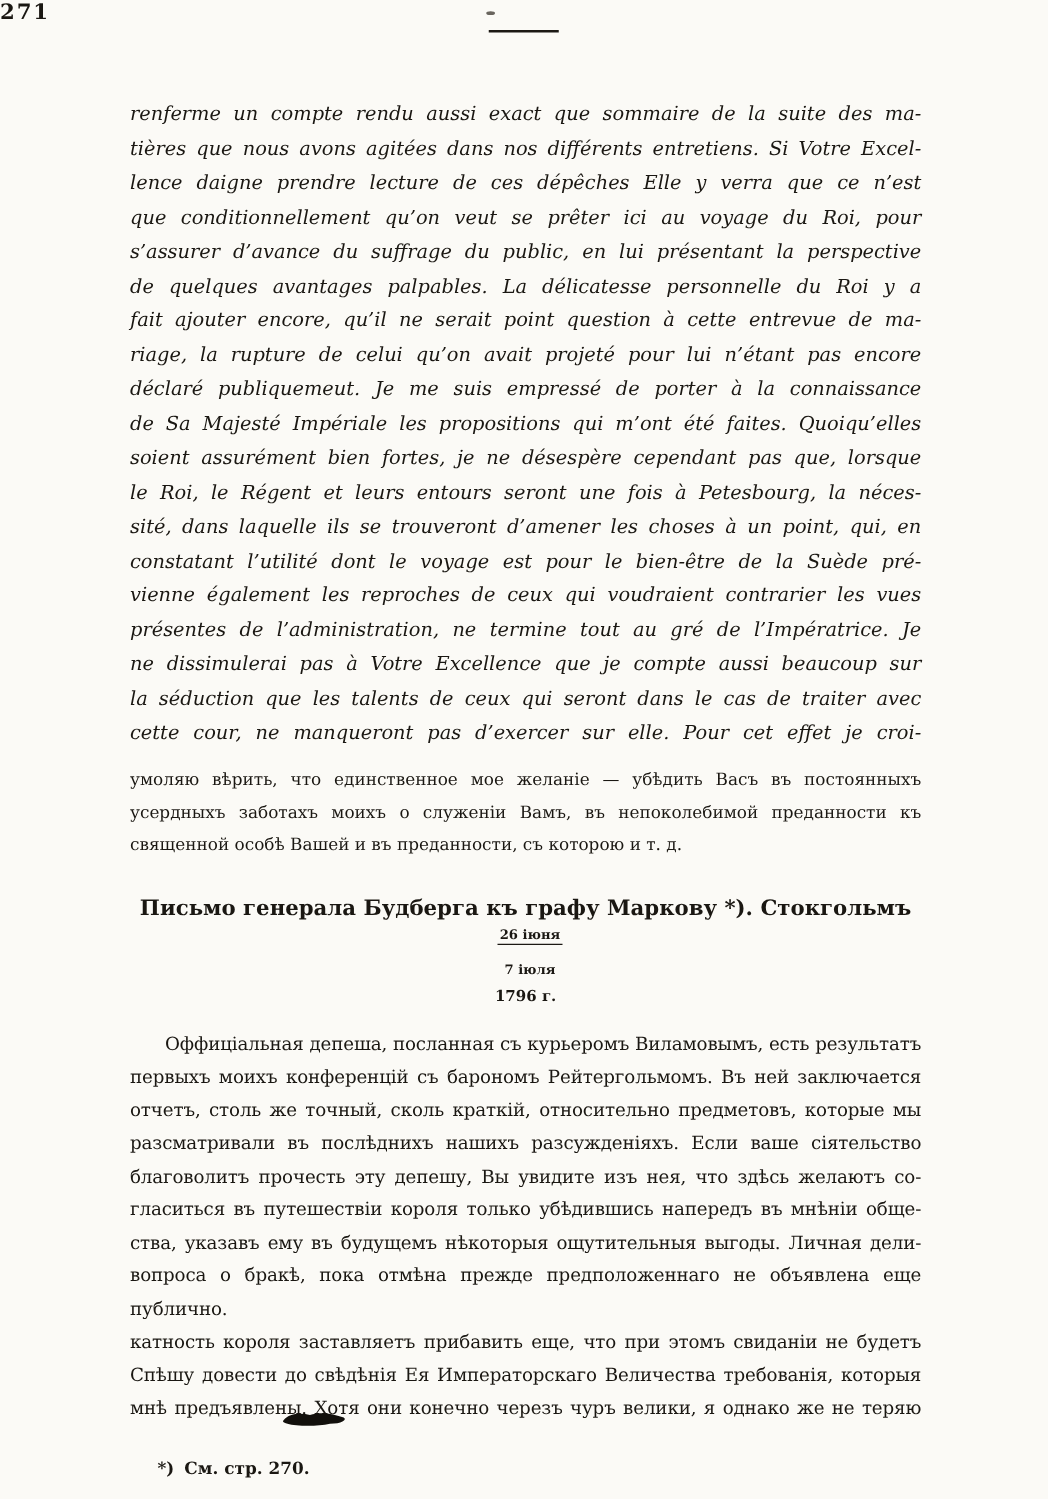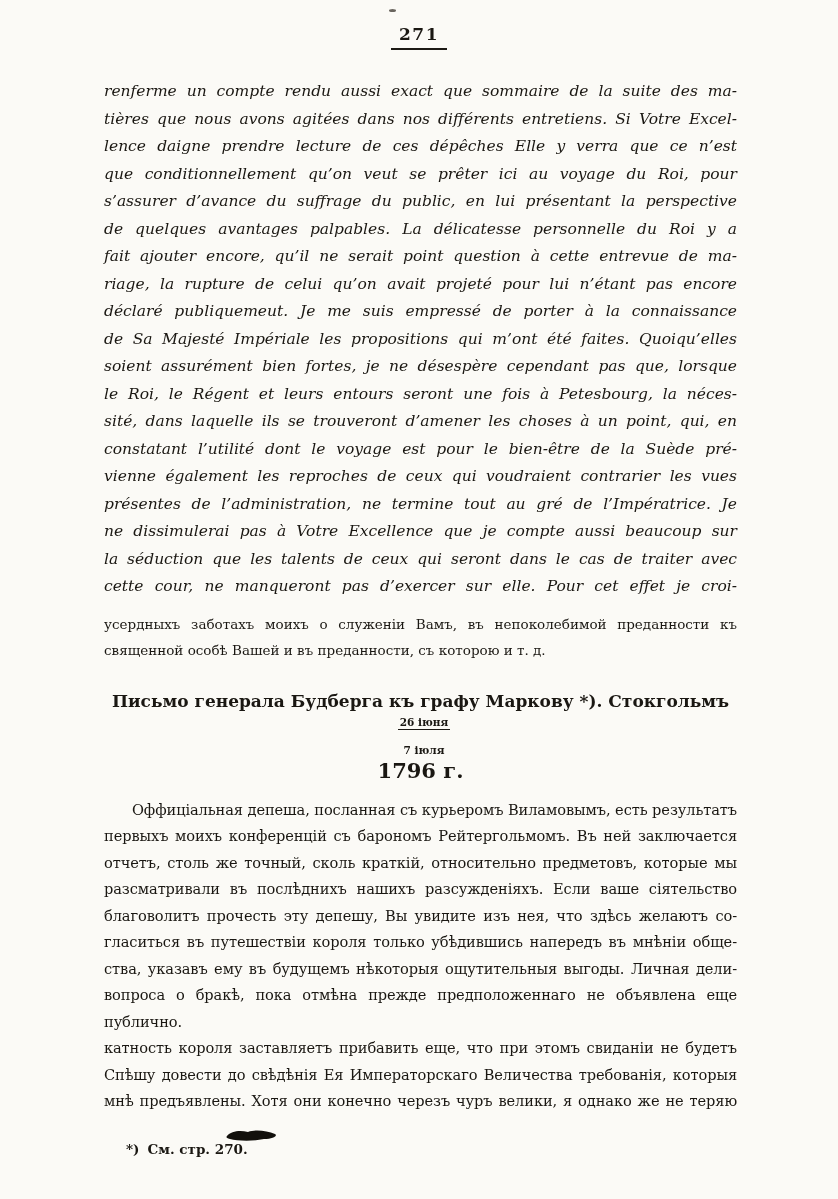--- a/index.html
+++ b/index.html
@@ -3,35 +3,35 @@
 <meta charset="utf-8">
 <style>
   html,body{margin:0;padding:0;}
   body{
     width:838px;height:1199px;position:relative;overflow:hidden;
     background:#fbfaf6;
     color:#1a1712;
     font-family:"DejaVu Serif","Liberation Serif",serif;
   }
   .sheet{position:absolute;inset:0;}
-  .page-header{padding-top:24px;text-align:center;width:838px;}
+  .page-header{text-align:left;width:838px;}
   .pagenum{font-size:17px;font-weight:bold;letter-spacing:1.5px;display:inline-block;}
   .pagenum-rule{width:56px;height:2px;background:#1c1914;margin:4px auto 0;}
   .column{position:absolute;left:104px;top:78px;width:633px;}
   .line{min-height:1em;}
   .jline{text-align:justify;text-align-last:justify;}
   .jline-left{text-align:left;text-align-last:left;}
   .french-passage{font-size:15.5px;line-height:27.5px;font-style:italic;}
   .small-ru{margin-top:10px;font-size:13.5px;line-height:26px;}
   .heading{margin-top:23px;font-weight:bold;}
   .heading-line1{font-size:17px;text-align:center;line-height:30px;}
   .fraction{display:inline-block;vertical-align:-7px;text-align:center;font-size:10.5px;line-height:1.15;margin-left:7px;font-weight:bold;}
   .frac-top{display:block;border-bottom:1.3px solid #1c1914;padding:0 2px 1px;}
   .frac-bottom{display:block;padding-top:14px;}
-  .heading-line2{font-size:21px;text-align:center;line-height:26px;margin-top:2px;}
+  .heading-line2{font-size:12px;text-align:center;line-height:26px;margin-top:2px;}
   .ru-passage{margin-top:13px;font-size:14.6px;line-height:26.5px;letter-spacing:-0.1px;}
   .ru-passage .line:first-child{text-indent:28px;}
   .footnote{margin-top:26px;font-size:13.5px;padding-left:22px;font-weight:bold;}
   .fn-marker{margin-right:8px;}
   .smudge{position:absolute;left:225px;top:1127px;}
   .speck{position:absolute;left:389px;top:9px;width:7px;height:3px;background:#38332b;border-radius:50%;opacity:.75;}
 </style>
 </head>
 <body>
 
@@ -63,20 +63,21 @@
         <div class="line jline">constatant l’utilité dont le voyage est pour le bien-être de la Suède pré-</div>
         <div class="line jline">vienne également les reproches de ceux qui voudraient contrarier les vues</div>
         <div class="line jline">présentes de l’administration, ne termine tout au gré de l’Impératrice. Je</div>
         <div class="line jline">ne dissimulerai pas à Votre Excellence que je compte aussi beaucoup sur</div>
         <div class="line jline">la séduction que les talents de ceux qui seront dans le cas de traiter avec</div>
         <div class="line jline">cette cour, ne manqueront pas d’exercer sur elle. Pour cet effet je croi-</div>
       </div>
 
     <div class="small-ru">
       <div>
+          <div class="line jline">умоляю вѣрить, что единственное мое желаніе — убѣдить Васъ въ постоянныхъ</div>
           <div class="line jline">усердныхъ заботахъ моихъ о служеніи Вамъ, въ непоколебимой преданности къ</div>
         </div>
       <div class="line jline-left">священной особѣ Вашей и въ преданности, съ которою и т. д.</div>
     </div>
 
     <div class="heading">
       <div class="heading-line1">
         <span>Письмо генерала Будберга къ графу Маркову *). Стокгольмъ</span>
         <span class="fraction">
           <span class="frac-top">26 іюня</span>

